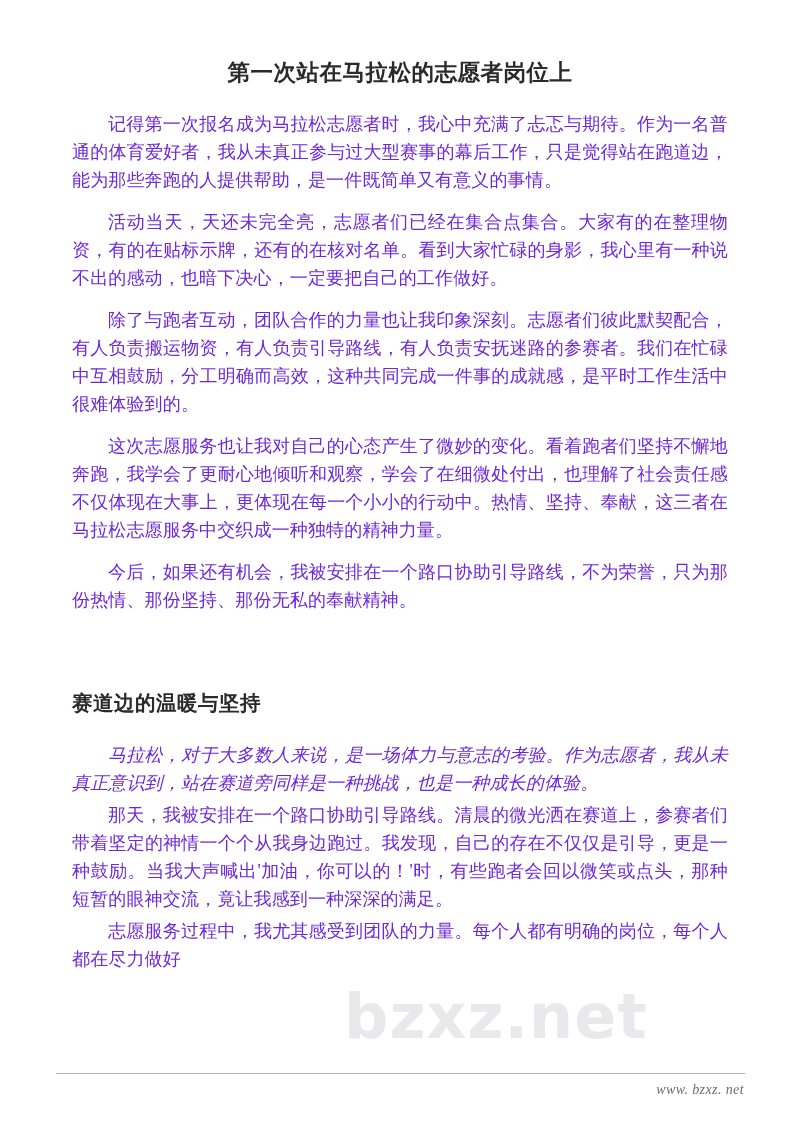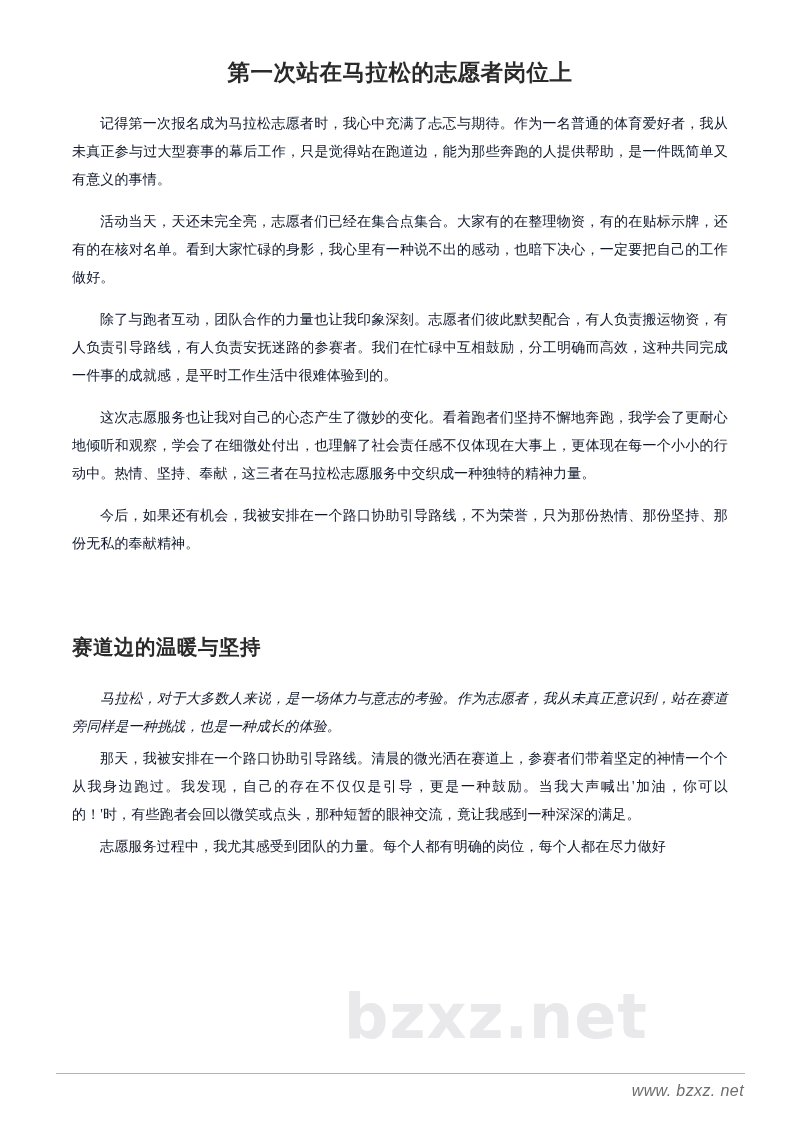--- a/index.html
+++ b/index.html
@@ -53,23 +53,23 @@
     text-align: left;
     font-family: "DejaVu Sans", "Liberation Sans", sans-serif;
     font-weight: 700;
     font-size: 20.5px;
     color: #2a2a2a;
     letter-spacing: 0.5px;
     margin: 0;
     line-height: 1.3;
   }
   .para {
-    font-size: 14px;
+    font-size: 18px;
     line-height: 28px;
-    color: #0f172a;
+    color: #6d28d9;
     text-align: justify;
     text-justify: inter-ideograph;
     text-indent: 2em;
     margin: 0;
     letter-spacing: 0.15px;
   }
   .section-one .para {
     margin-top: 14px;
   }
   .section-one .para:first-of-type {
@@ -94,23 +94,23 @@
     top: 1073px;
     width: 689px;
     height: 1px;
     background: #b4b4b4;
     z-index: 2;
   }
   .footer-url {
     position: absolute;
     right: 56px;
     top: 1082px;
-    font-family: Liberation Sans, sans-serif;
+    font-family: Liberation Serif, serif;
     font-style: italic;
-    font-size: 16px;
+    font-size: 14px;
     color: #6d6d6d;
     letter-spacing: 0.4px;
     z-index: 2;
   }
 </style>
 </head>
 <body>
 
 <div class="page">
 

